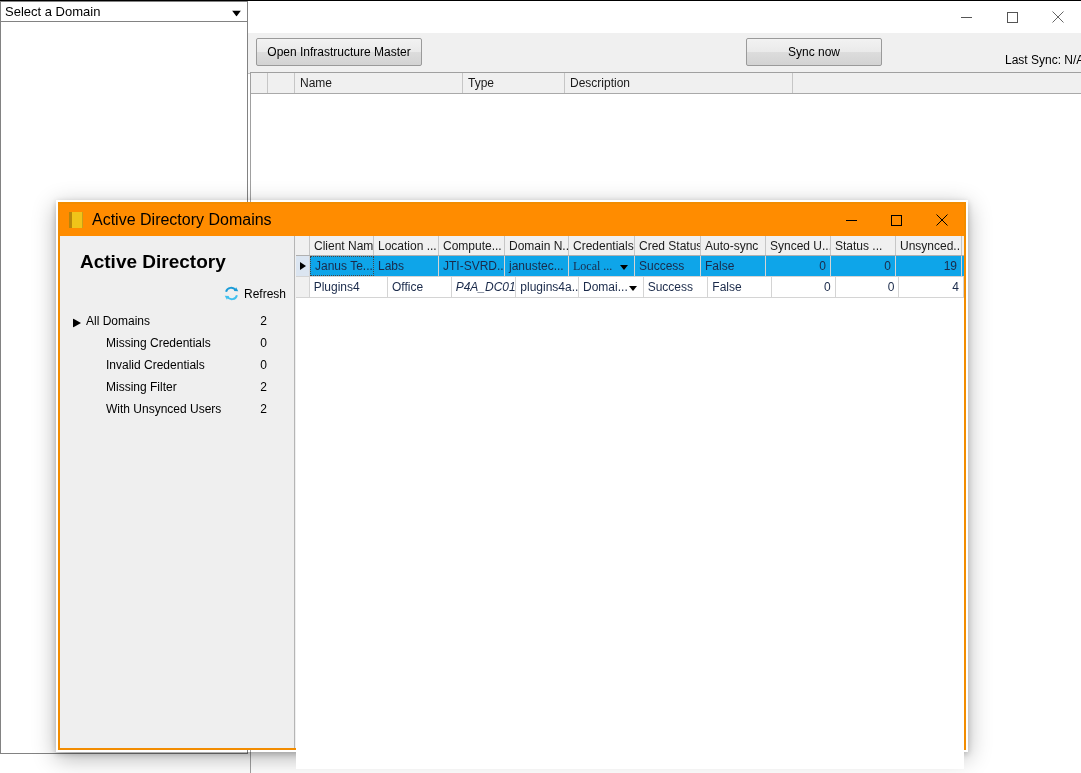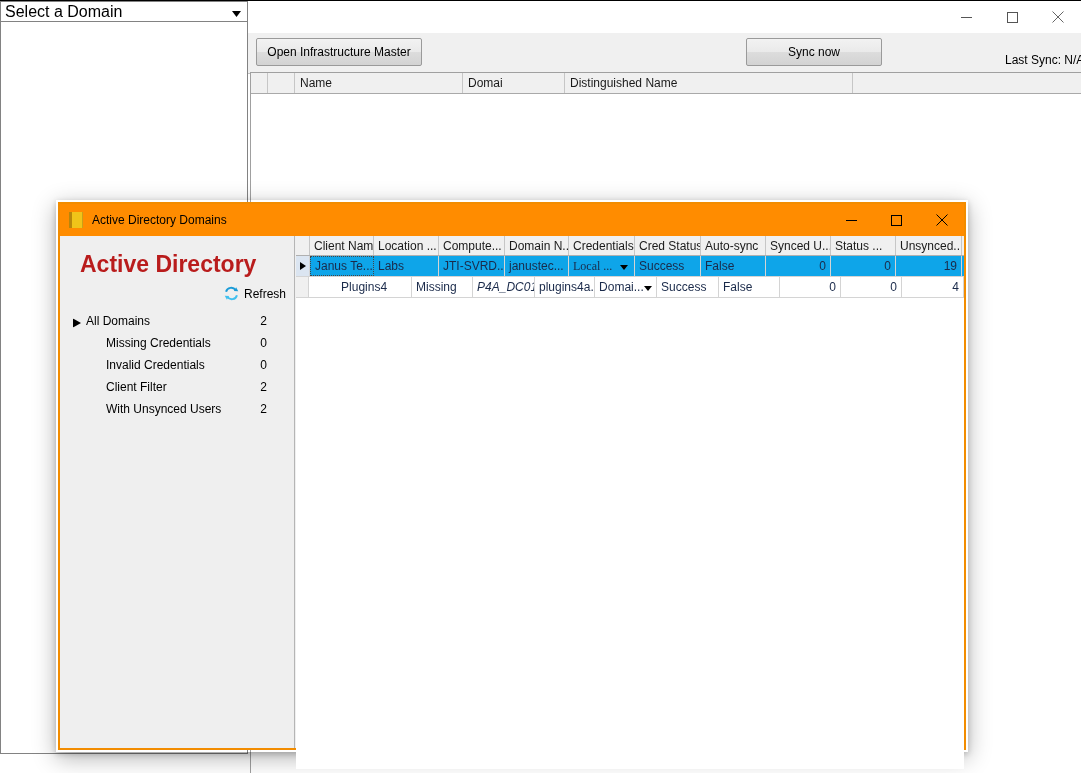--- a/index.html
+++ b/index.html
@@ -81,21 +81,21 @@
   }
   #domain-select {
     position: absolute;
     left: 0; top: 0;
     width: 248px; height: 21px;
     background: #ffffff;
     border: 1px solid #828282;
     box-sizing: border-box;
     display: flex;
     align-items: center;
-    font-size: 16px;
+    font-size: 13px;
   }
   #domain-select .sel-text { padding-left: 4px; color: #000; }
   #domain-select .sel-arrow {
     position: absolute; right: 6px; top: 50%;
     transform: translateY(-50%);
   }
   #domain-list {
     position: absolute;
     left: 0; top: 21px;
     width: 248px; height: 732px;
@@ -187,43 +187,43 @@
   #dialog-titlebar {
     position: absolute;
     left: 0; top: 0;
     width: 904px; height: 32px;
     background: #ff8c00;
     display: flex;
     align-items: center;
   }
   #dialog-title-text {
     margin-left: 9px;
-    font-size: 12px;
+    font-size: 16px;
     color: #000000;
     white-space: nowrap;
     text-align: center;
   }
   #dialog-titlebar .win-controls { height: 32px; }
   #dialog-titlebar .win-btn { width: 45px; height: 32px; }
 
   
   #dialog-sidebar {
     position: absolute;
     left: 0; top: 32px;
     width: 235px; height: 512px;
     background: #efefef;
     border-right: 1px solid #b5b5b5;
     box-sizing: border-box;
   }
   #ad-heading {
     position: absolute;
     left: 20px; top: 15px;
-    font-size: 23px;
+    font-size: 19px;
     font-weight: bold;
-    color: #b91c1c;
+    color: #000000;
     white-space: nowrap;
   }
   #refresh-link {
     position: absolute;
     right: 8px; top: 50px;
     display: flex;
     align-items: center;
     gap: 5px;
     font-size: 12px;
     color: #000;
@@ -381,22 +381,22 @@
 
   <div class="tb-button" id="btn-sync-now">Sync now</div>
   <div class="tb-button" id="btn-open-infra">Open Infrastructure Master</div>
   <div id="last-sync">Last Sync: N/A</div>
 
   <div id="main-grid">
     <div id="main-grid-header">
         <div class="hcell" style="width: 17px;"></div>
         <div class="hcell" style="width: 27px;"></div>
         <div class="hcell" style="width: 168px;">Name</div>
-        <div class="hcell" style="width: 102px;">Domai</div>
-        <div class="hcell" style="width: 288px;">Distinguished Name</div>
+        <div class="hcell" style="width: 102px;">Type</div>
+        <div class="hcell" style="width: 228px;">Description</div>
       </div>
     <div id="main-grid-body"></div>
   </div>
 </div>
 
 <div id="dialog-shadow"></div>
 <div id="dialog">
 
   <div id="dialog-titlebar">
     <span class="title-icon">
@@ -447,21 +447,21 @@
         </div>
         <div class="tree-row child">
           <span class="tlabel">Missing Credentials</span>
           <span class="tcount">0</span>
         </div>
         <div class="tree-row child">
           <span class="tlabel">Invalid Credentials</span>
           <span class="tcount">0</span>
         </div>
         <div class="tree-row child">
-          <span class="tlabel">Client Filter</span>
+          <span class="tlabel">Missing Filter</span>
           <span class="tcount">2</span>
         </div>
         <div class="tree-row child">
           <span class="tlabel">With Unsynced Users</span>
           <span class="tcount">2</span>
         </div>
       </div>
   </div>
 
   <div id="dg">
@@ -496,22 +496,22 @@
               </svg></span>
           </div>
           <div class="cell" style="width: 66px;">Success</div>
           <div class="cell" style="width: 65px;">False</div>
           <div class="cell num" style="width: 65px;">0</div>
           <div class="cell num" style="width: 65px;">0</div>
           <div class="cell num" style="width: 66px;">19</div>
         </div>
         <div class="dg-row">
           <div class="rowhdr"></div>
-          <div class="cell" style="width: 80px; margin-left: 28px;">Plugins4</div>
-          <div class="cell" style="width: 65px;">Missing</div>
+          <div class="cell" style="width: 80px;">Plugins4</div>
+          <div class="cell" style="width: 65px;">Office</div>
           <div class="cell" style="width: 66px; font-style: italic;">P4A_DC01</div>
           <div class="cell" style="width: 64px;">plugins4a...</div>
           <div class="cell combo" style="width: 66px;">
             <span>Domai...</span>
             <span class="combo-arrow"><svg width="8" height="5" viewBox="0 0 8 5">
                 <polygon points="0,0 8,0 4,5" fill="#000"></polygon>
               </svg></span>
           </div>
           <div class="cell" style="width: 66px;">Success</div>
           <div class="cell" style="width: 65px;">False</div>

